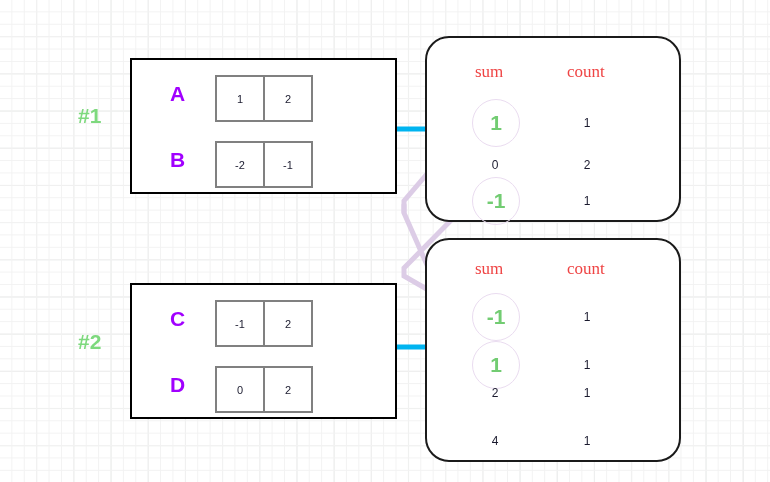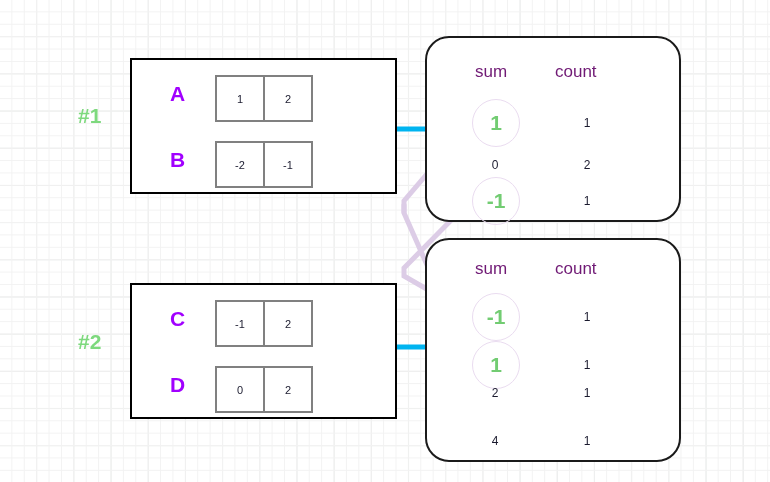--- a/index.html
+++ b/index.html
@@ -83,26 +83,26 @@
     border: 2px solid #1a1a1a;
     border-radius: 24px;
     background: #ffffff;
     box-sizing: border-box;
   }
   #panel-1 { left: 425px; top: 36px;  width: 256px; height: 186px; }
   #panel-2 { left: 425px; top: 238px; width: 256px; height: 224px; }
 
   .panel-header {
     position: absolute;
-    color: #701a75;
+    color: #ef4444;
     font-size: 17px;
-    font-family: Liberation Sans, sans-serif;
+    font-family: Liberation Serif, serif;
   }
   .col-sum   { left: 48px; }
-  .col-count { left: 128px; }
+  .col-count { left: 140px; }
 
   .panel-cell {
     position: absolute;
     font-size: 12px;
     color: #1a1a2e;
     font-family: "Liberation Sans", sans-serif;
     text-align: center;
     width: 56px;
   }
   .panel-cell.sum-col   { left: 40px; }

